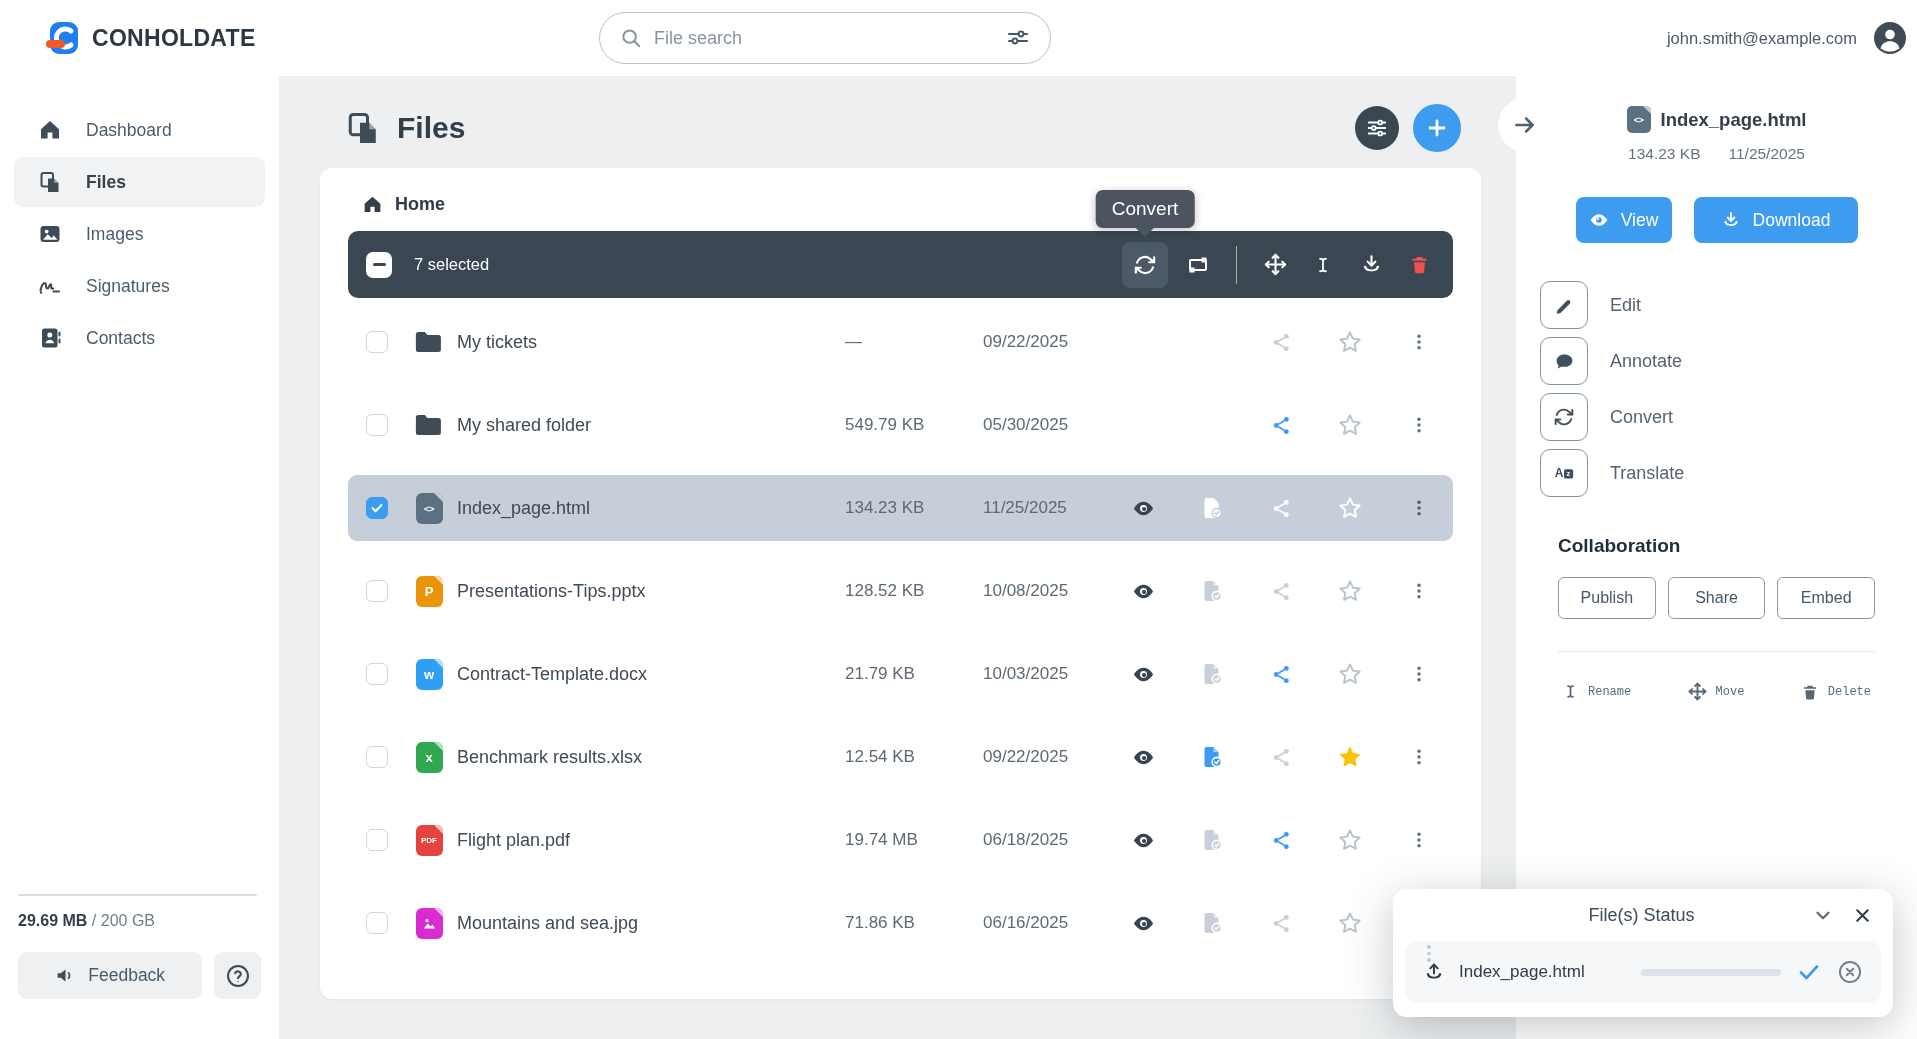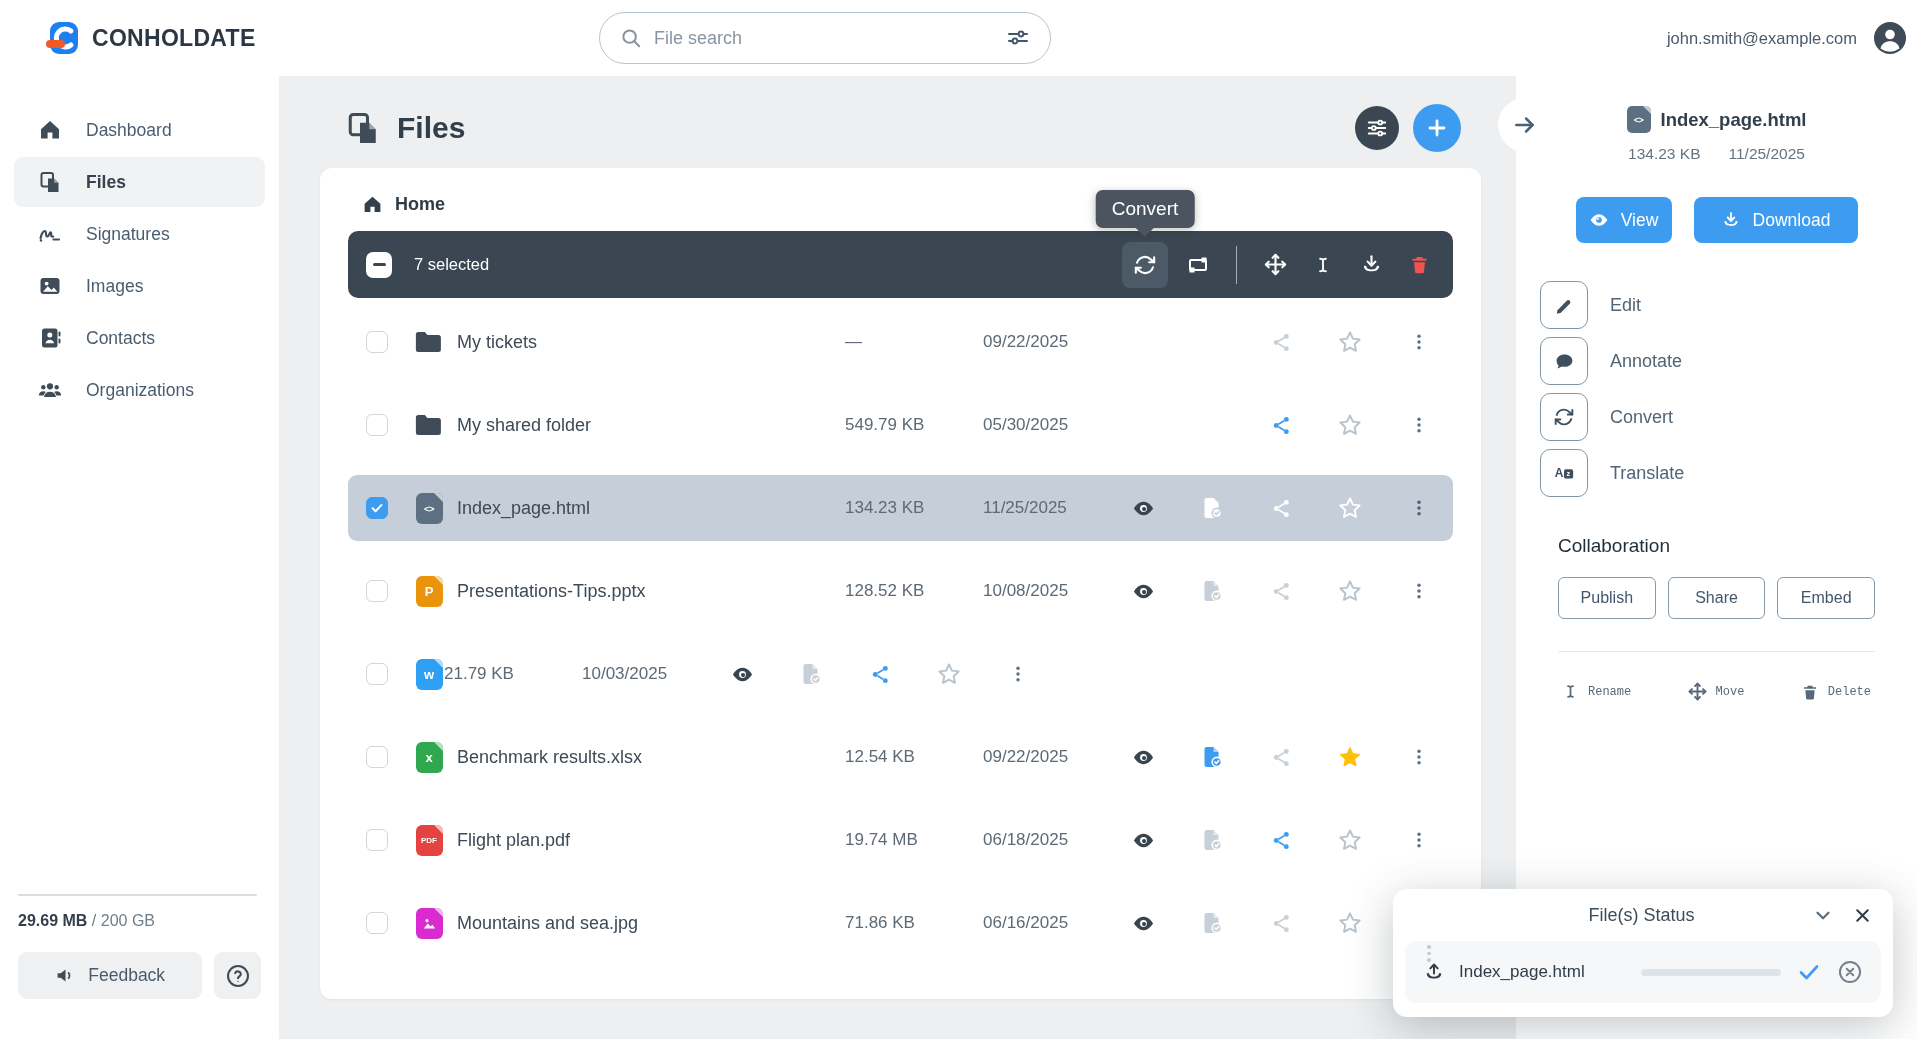--- a/index.html
+++ b/index.html
@@ -113,21 +113,21 @@
   .rp-file-icon span{color:#fff;font-size:9px;font-weight:700;letter-spacing:-.5px}
   .rp-title{font-size:18.5px;font-weight:600;color:#33404c}
   .rp-meta{margin-top:12px;display:flex;justify-content:center;gap:28px;font-size:15.5px;color:#66737f}
   .rp-mainbtns{margin-top:34px;display:flex;justify-content:center;gap:22px}
   .blue-btn{height:46px;border:none;border-radius:8px;background:var(--blue);color:#fff;font-size:17.5px;font-family:inherit;display:flex;align-items:center;justify-content:center;gap:12px;cursor:pointer}
   .btn-view{width:96px}.btn-download{width:164px}
   .rp-actions{margin-top:38px;padding-left:24px;display:flex;flex-direction:column;gap:8px}
   .rp-action{display:flex;align-items:center;gap:22px;background:none;border:none;cursor:pointer;padding:0;font-family:inherit}
   .rp-action .sq{width:48px;height:48px;border:1px solid #8195a3;border-radius:10px;display:flex;align-items:center;justify-content:center;color:#3f4f5e}
   .rp-action .lbl{font-size:18px;color:var(--panel-txt)}
-  .rp-collab-title{margin-top:38px;padding-left:42px;font-size:19px;font-weight:400;color:#1f2e3b}
+  .rp-collab-title{margin-top:38px;padding-left:42px;font-size:19px;font-weight:700;color:#1f2e3b}
   .rp-collab-btns{margin-top:20px;padding:0 42px;display:flex;gap:12px}
   .outline-btn{flex:1;height:42px;background:#fff;border:1px solid #8a99a6;border-radius:6px;font-size:16px;color:#44576a;font-family:inherit;cursor:pointer}
   .rp-divider{margin:32px 42px 0;border-top:1px solid #e4e8eb}
   .rp-footer{margin-top:30px;padding:0 46px;display:flex;justify-content:space-between}
   .rp-flink{display:flex;align-items:center;gap:9px;background:none;border:none;font-size:12px;color:#5a6b7a;font-family:Liberation Mono, monospace;cursor:pointer;padding:0}
   .rp-flink svg{color:#566879}
 
   
   .status-popup{position:absolute;right:24px;bottom:22px;width:500px;background:#fff;border-radius:14px;box-shadow:0 10px 45px rgba(40,50,60,.28);z-index:50}
   .sp-head{height:52px;display:flex;align-items:center;padding:0 20px}
@@ -204,60 +204,48 @@
           <svg viewBox="0 0 24 24">
               <rect x="3.5" y="3" width="11.5" height="13.5" rx="2" fill="none" stroke="currentColor" stroke-width="2"></rect>
               <path d="M10 8.5h6.2l4.3 4.3V22H10z" fill="currentColor"></path>
               <path d="M16.2 8.5v4.3h4.3z" fill="#fff" opacity=".5"></path>
             </svg>
         </span>
         <span>Files</span>
       </div>
       <div class="nav-item">
         <span class="nicon">
+          <svg viewBox="0 0 24 24">
+              <rect x="2.5" y="4" width="19" height="16" rx="3" fill="currentColor"></rect>
+              <circle cx="8.6" cy="9.6" r="1.9" fill="#fff"></circle>
+              <path d="M5 17.8l4.8-5.6 3.8 3.8 2.2-2.6 3.6 4.4z" fill="#fff"></path>
+            </svg>
+        </span>
+        <span>Images</span>
+      </div>
+      <div class="nav-item">
+        <span class="nicon">
           <svg viewBox="0 0 24 24" fill="none" stroke="currentColor" stroke-width="2.1" stroke-linecap="round">
               <path d="M2.5 16.5C4 8.5 8 7 8 11.5c0 4.5 2.3 3.3 3.4.4 1-2.6 2.3-1.6 1.8 1.2-.2 1.2.8 1.9 2 1.4"></path>
               <path d="M15.5 17.5H21"></path>
               <circle cx="3" cy="18.5" r="1.2" fill="currentColor" stroke="none"></circle>
             </svg>
         </span>
         <span>Signatures</span>
-      </div>
-      <div class="nav-item">
-        <span class="nicon">
-          <svg viewBox="0 0 24 24">
-              <rect x="2.5" y="4" width="19" height="16" rx="3" fill="currentColor"></rect>
-              <circle cx="8.6" cy="9.6" r="1.9" fill="#fff"></circle>
-              <path d="M5 17.8l4.8-5.6 3.8 3.8 2.2-2.6 3.6 4.4z" fill="#fff"></path>
-            </svg>
-        </span>
-        <span>Images</span>
       </div>
       <div class="nav-item">
         <span class="nicon">
           <svg viewBox="0 0 24 24">
               <rect x="4" y="2.5" width="15.5" height="19" rx="2.5" fill="currentColor"></rect>
               <circle cx="11.8" cy="9" r="2.5" fill="#fff"></circle>
               <path d="M7.5 17.3c.4-2.4 2.2-3.6 4.3-3.6s3.9 1.2 4.3 3.6z" fill="#fff"></path>
               <path d="M21.5 6.5v3M21.5 13.5v3" stroke="currentColor" stroke-width="2" stroke-linecap="round"></path>
             </svg>
         </span>
         <span>Contacts</span>
-      </div>
-      <div class="nav-item">
-        <span class="nicon">
-          <svg viewBox="0 0 24 24" fill="currentColor">
-              <circle cx="5.3" cy="9.2" r="2.2"></circle>
-              <circle cx="18.7" cy="9.2" r="2.2"></circle>
-              <path d="M.8 17.4c.3-2.6 2-4.1 4.5-4.1 1 0 1.9.2 2.6.7a7.5 7.5 0 0 0-2.3 3.4zM23.2 17.4h-4.8a7.5 7.5 0 0 0-2.3-3.4c.7-.5 1.6-.7 2.6-.7 2.5 0 4.2 1.5 4.5 4.1z"></path>
-              <circle cx="12" cy="8.3" r="3.1"></circle>
-              <path d="M6 18.9c.5-3.4 3-5.2 6-5.2s5.5 1.8 6 5.2z"></path>
-            </svg>
-        </span>
-        <span>Organizations</span>
       </div>
 
       <div class="side-bottom">
         <div class="side-divider"></div>
         <div class="storage">
           <b>29.69 MB</b>
           <span>/</span>
           <span>200 GB</span>
         </div>
         <div class="side-buttons">
@@ -611,20 +599,21 @@
     <span class="cb">
       
     </span>
     <span class="badge t-docx">
       <span class="badge-box">
                   <span class="badge-label">W</span>
 
       </span>
 
     </span>
+    <span class="fname">Contract-Template.docx</span>
     <span class="fsize">21.79 KB</span>
     <span class="fdate">10/03/2025</span>
     <span class="ractions">
       <button class="ricon act-eye" style="visibility: visible;">
         <svg width="23" height="23" viewBox="0 0 24 24">
                     <path d="M12 5C6 5 2 12 2 12s4 7 10 7 10-7 10-7-4-7-10-7z" fill="currentColor"></path>
                     <circle cx="12" cy="12" r="3.6" fill="#fff"></circle>
                     <circle cx="12.6" cy="12.6" r="2.2" fill="currentColor"></circle>
                   </svg>
       </button>

